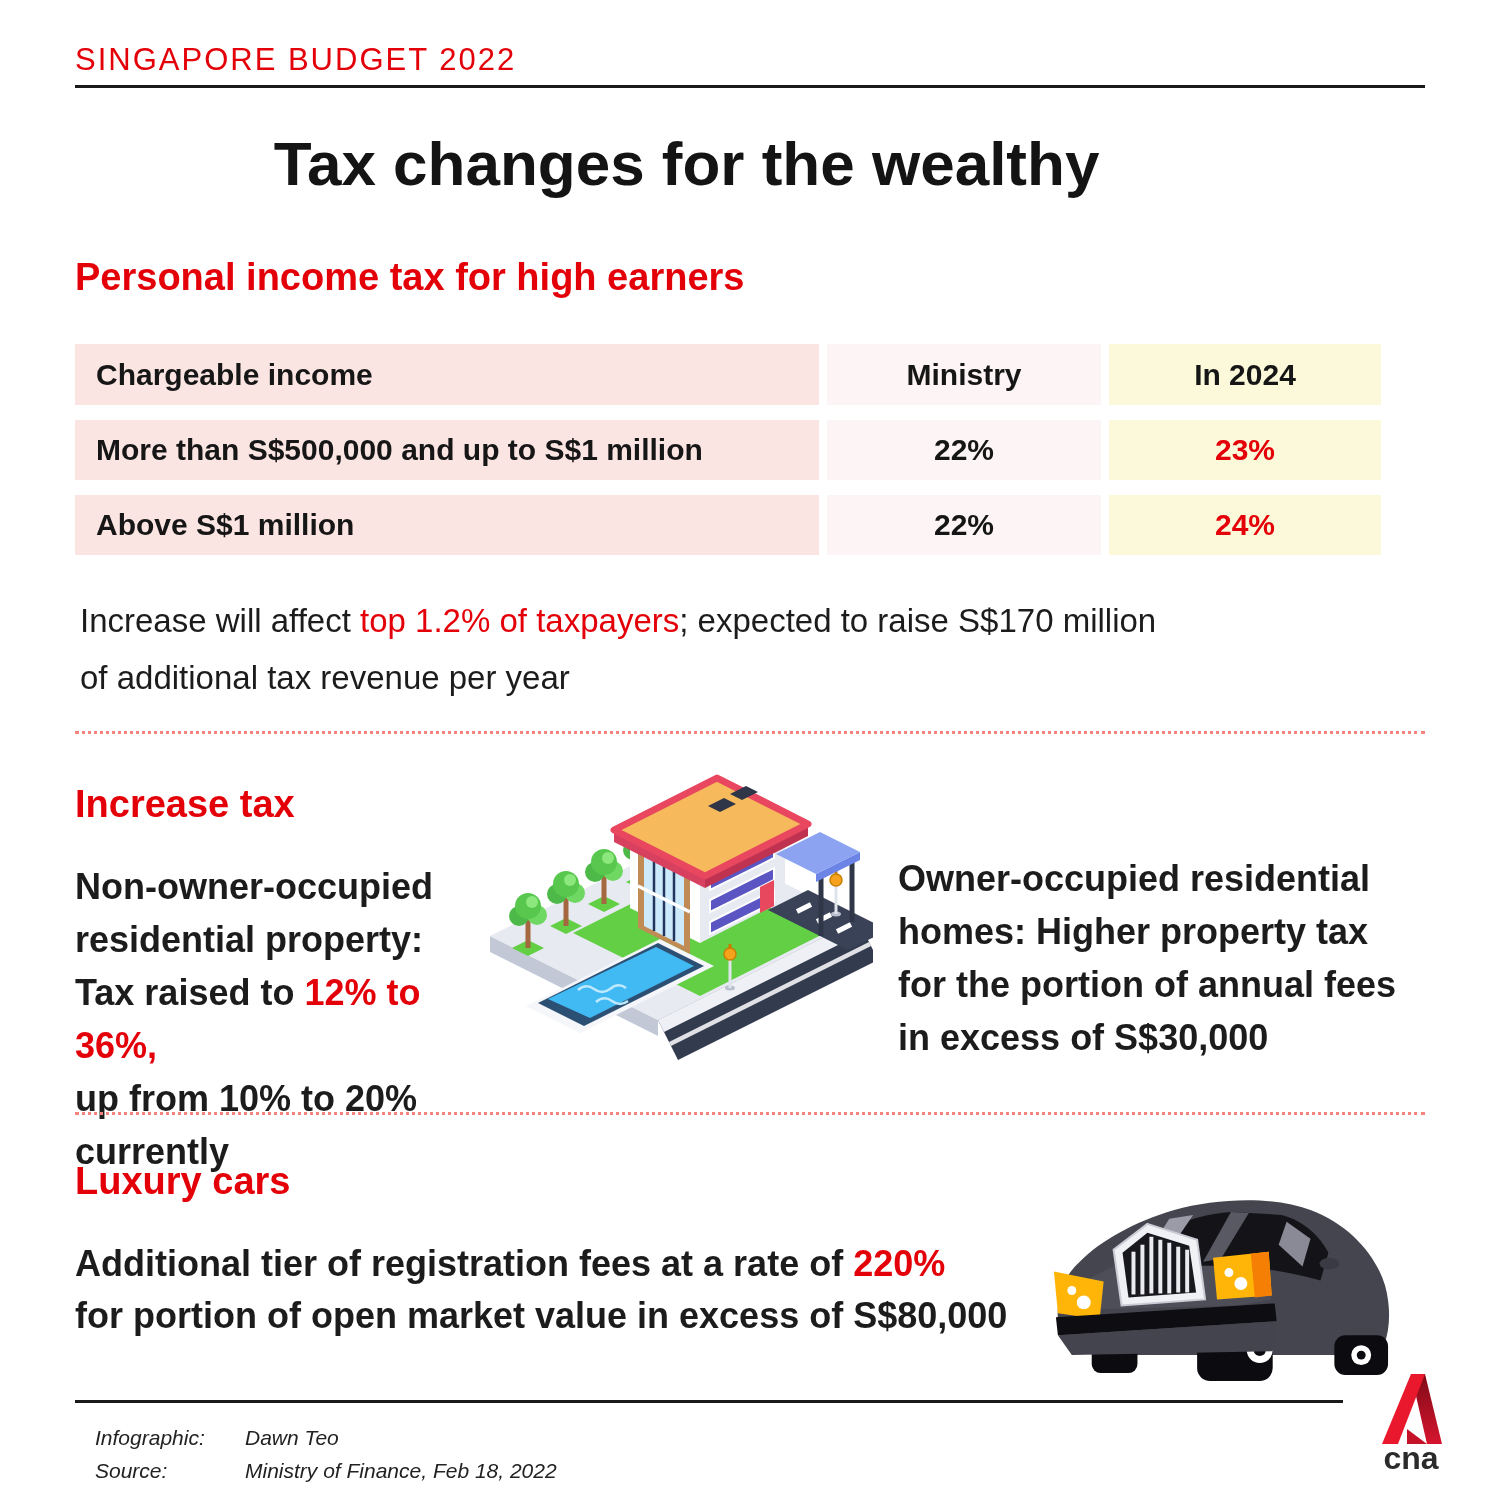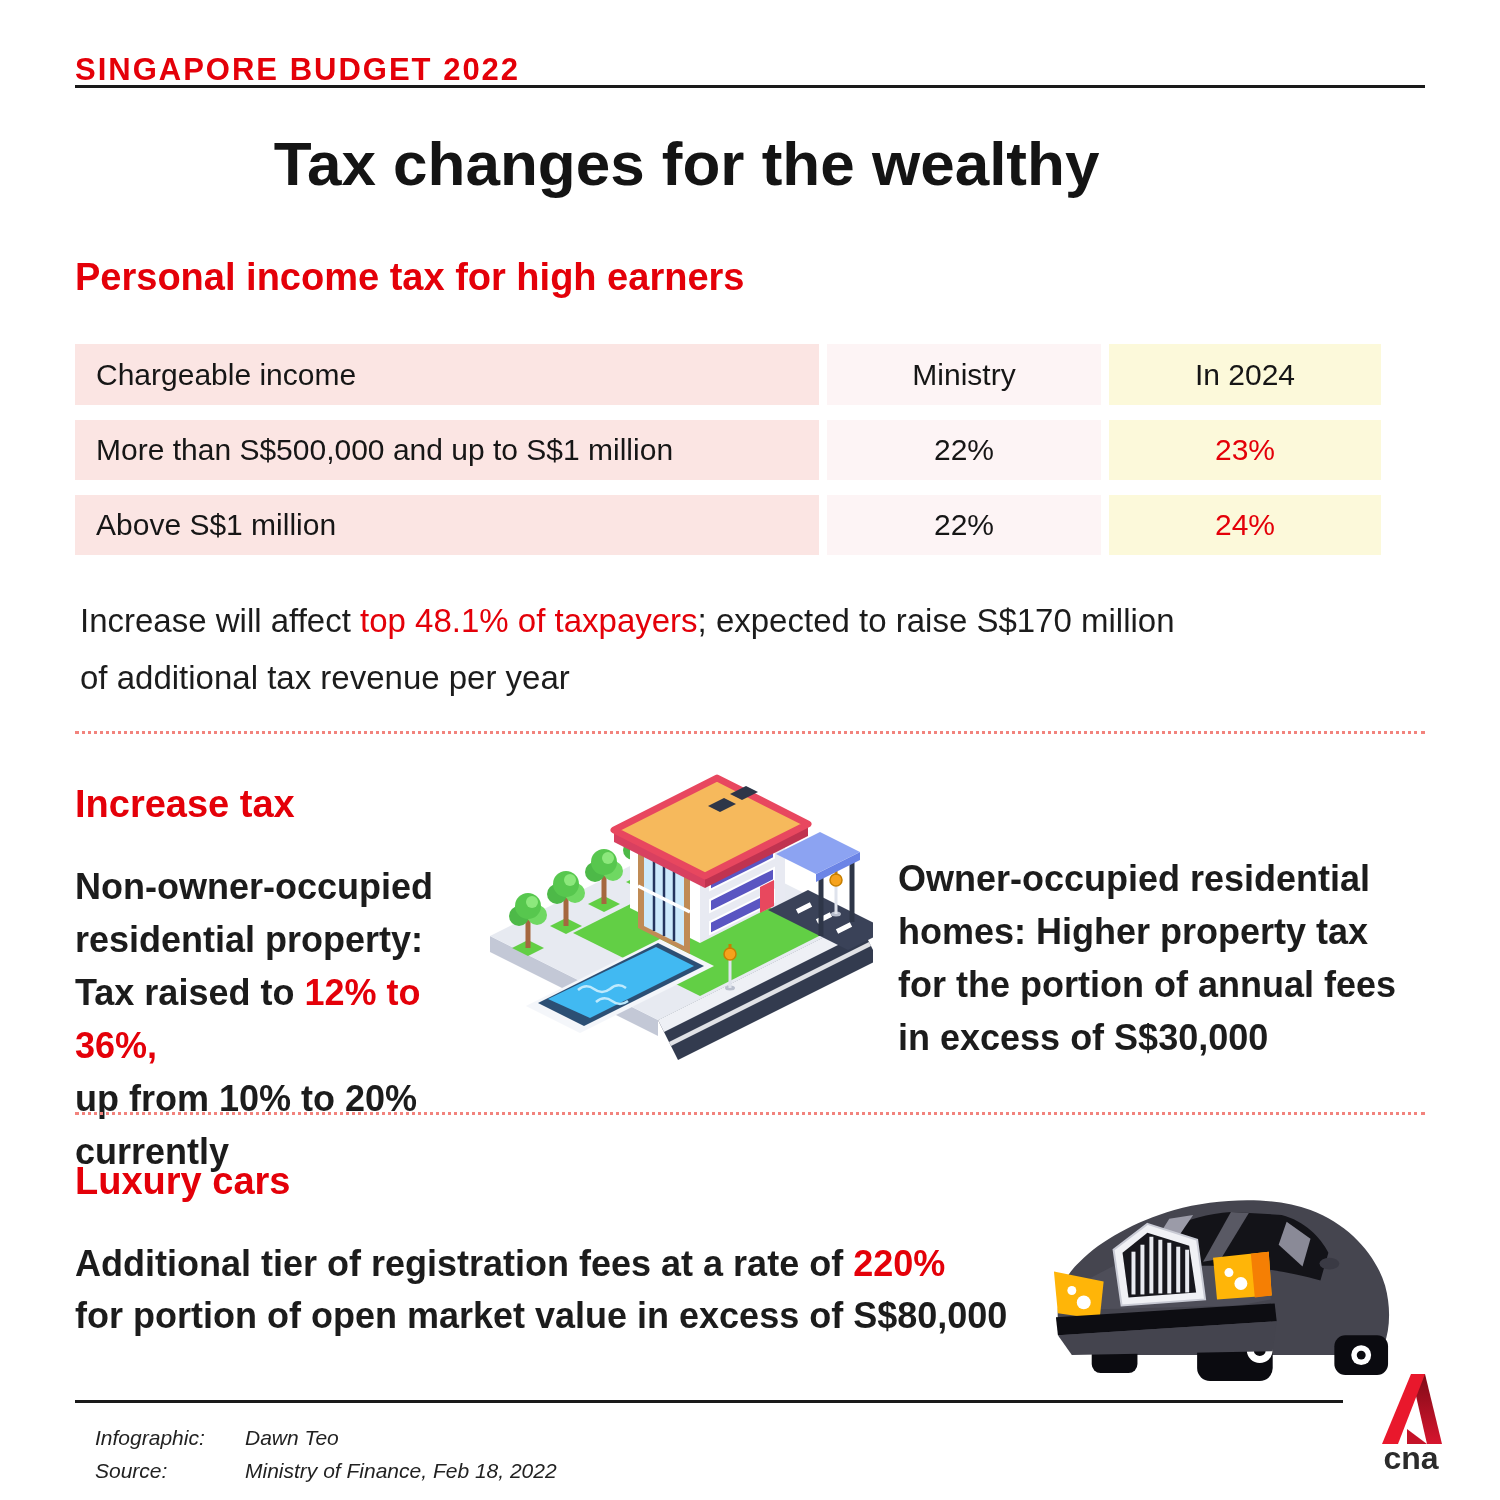--- a/index.html
+++ b/index.html
@@ -9,21 +9,21 @@
     --pink-light:#fdf4f5;
     --yellow:#fcf9da;
     --dot:#f2837d;
   }
   html,body{margin:0;padding:0;background:#ffffff;}
   .page{
     position:relative;width:1500px;height:1500px;background:#ffffff;overflow:hidden;
     font-family:"Liberation Sans",sans-serif;color:var(--ink);
   }
   .eyebrow{
-    position:absolute;left:75px;top:52px;font-size:31px;font-weight:bold;
+    position:absolute;left:75px;top:42px;font-size:31px;font-weight:normal;
     color:var(--accent);letter-spacing:2px;
   }
   .h-rule{position:absolute;height:3px;background:#1a1a1a;}
   .rule-top{left:75px;top:85px;width:1350px;}
   .rule-footer{left:75px;top:1400px;width:1268px;}
   .title{
     position:absolute;left:0;top:128px;width:1373px;text-align:center;
     font-size:62px;font-weight:bold;color:#141414;margin:0;
   }
   .section-h{
@@ -31,21 +31,21 @@
     color:var(--accent);margin:0;text-align:center;
   }
   .sh-income{top:256px;}
   .sh-property{top:783px;}
   .sh-luxury{top:1160px;}
   .tbl{
     position:absolute;left:75px;top:344px;
     display:grid;grid-template-columns:744px 274px 272px;
     grid-template-rows:61px 60px 60px;gap:15px 8px;
   }
-  .cell{display:flex;align-items:center;font-weight:normal;font-size:30px;color:#161616;}
+  .cell{display:flex;align-items:center;font-weight:bold;font-size:30px;color:#161616;}
   .c-inc{background:var(--pink);padding-left:21px;white-space:nowrap;}
   .c-cur{background:var(--pink-light);justify-content:center;}
   .c-24{background:var(--yellow);justify-content:center;}
   .val-red{color:var(--accent);}
   .note{
     position:absolute;left:80px;top:592px;width:1340px;margin:0;
     font-size:33px;line-height:57px;color:#1c1c1c;
   }
   .red{color:var(--accent);}
   .dotted{position:absolute;left:75px;width:1350px;height:0;border-top:3px dotted var(--dot);}
@@ -81,21 +81,21 @@
 
     <div class="cell c-inc">More than S$500,000 and up to S$1 million</div>
     <div class="cell c-cur">22%</div>
     <div class="cell c-24 val-red">23%</div>
 
     <div class="cell c-inc">Above S$1 million</div>
     <div class="cell c-cur">22%</div>
     <div class="cell c-24 val-red">24%</div>
   </div>
 
-  <p class="note"><span>Increase will affect </span><span class="red">top 48.1% of taxpayers</span><span>; expected to raise S$170 million</span><br><span>of additional tax revenue per year</span></p>
+  <p class="note"><span>Increase will affect </span><span class="red">top 1.2% of taxpayers</span><span>; expected to raise S$170 million</span><br><span>of additional tax revenue per year</span></p>
 
   <div class="dotted dot-1"></div>
 
   <h2 class="section-h sh-property">Increase tax</h2>
 
   <p class="body-text prop-left"><span>Non-owner-occupied</span><br><span>residential property:</span><br><span>Tax raised to </span><span class="red">12% to 36%,</span><br><span>up from 10% to 20% currently</span></p>
 
   <svg class="illus house-svg" viewBox="0 0 395 322">
 
     <g>

